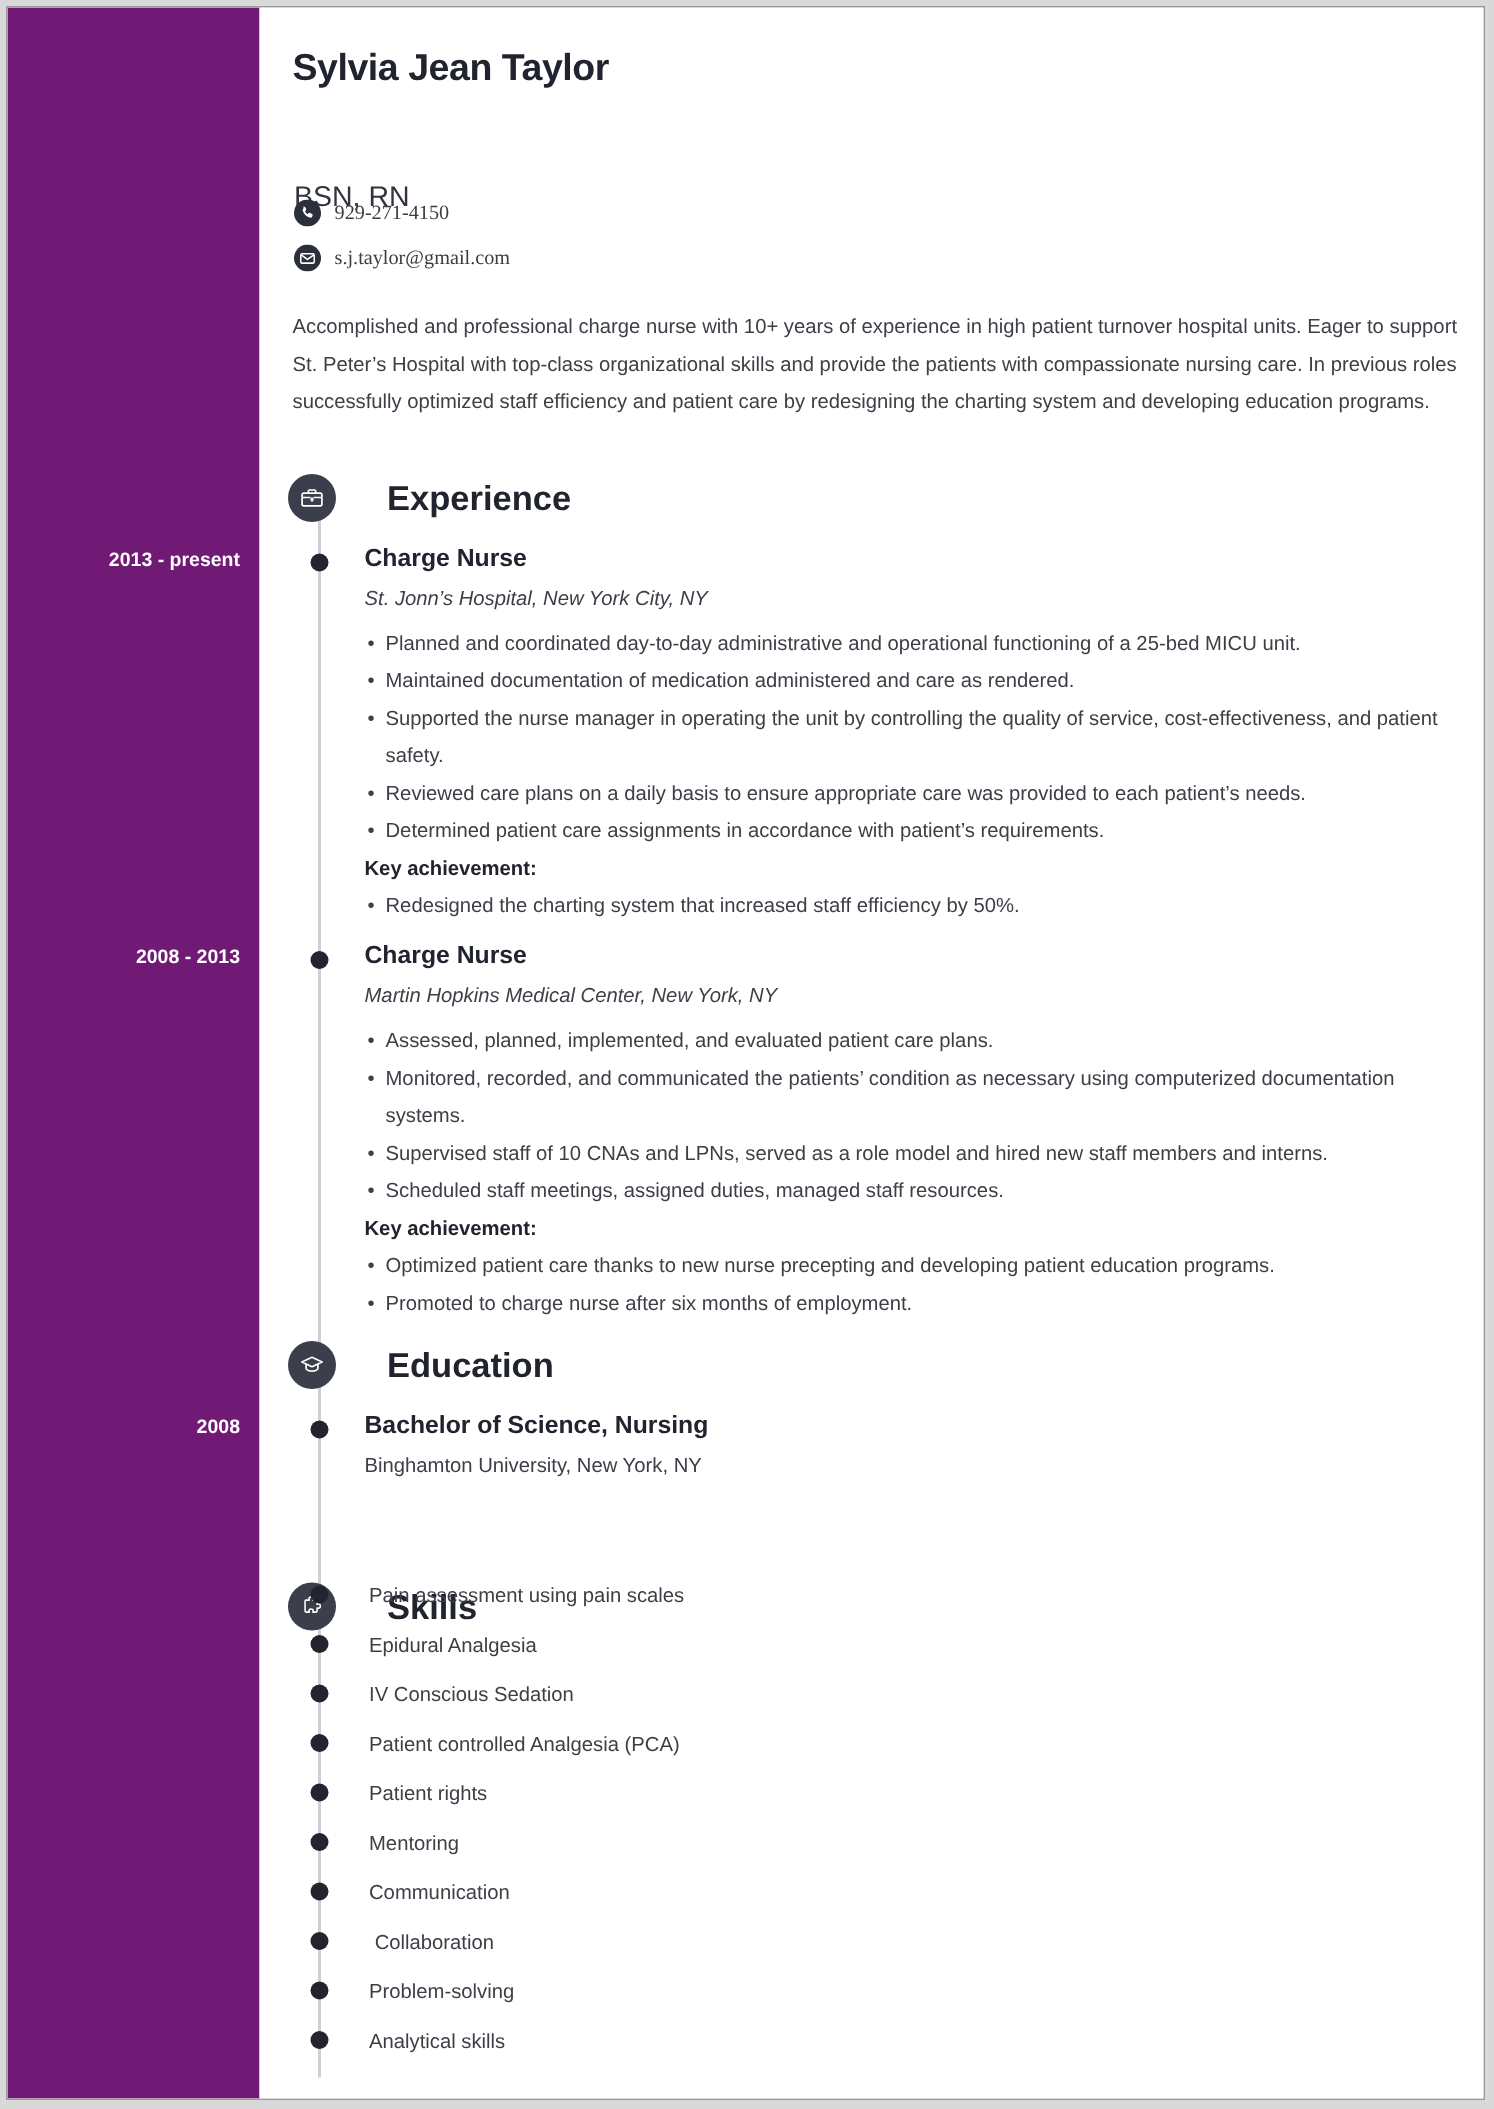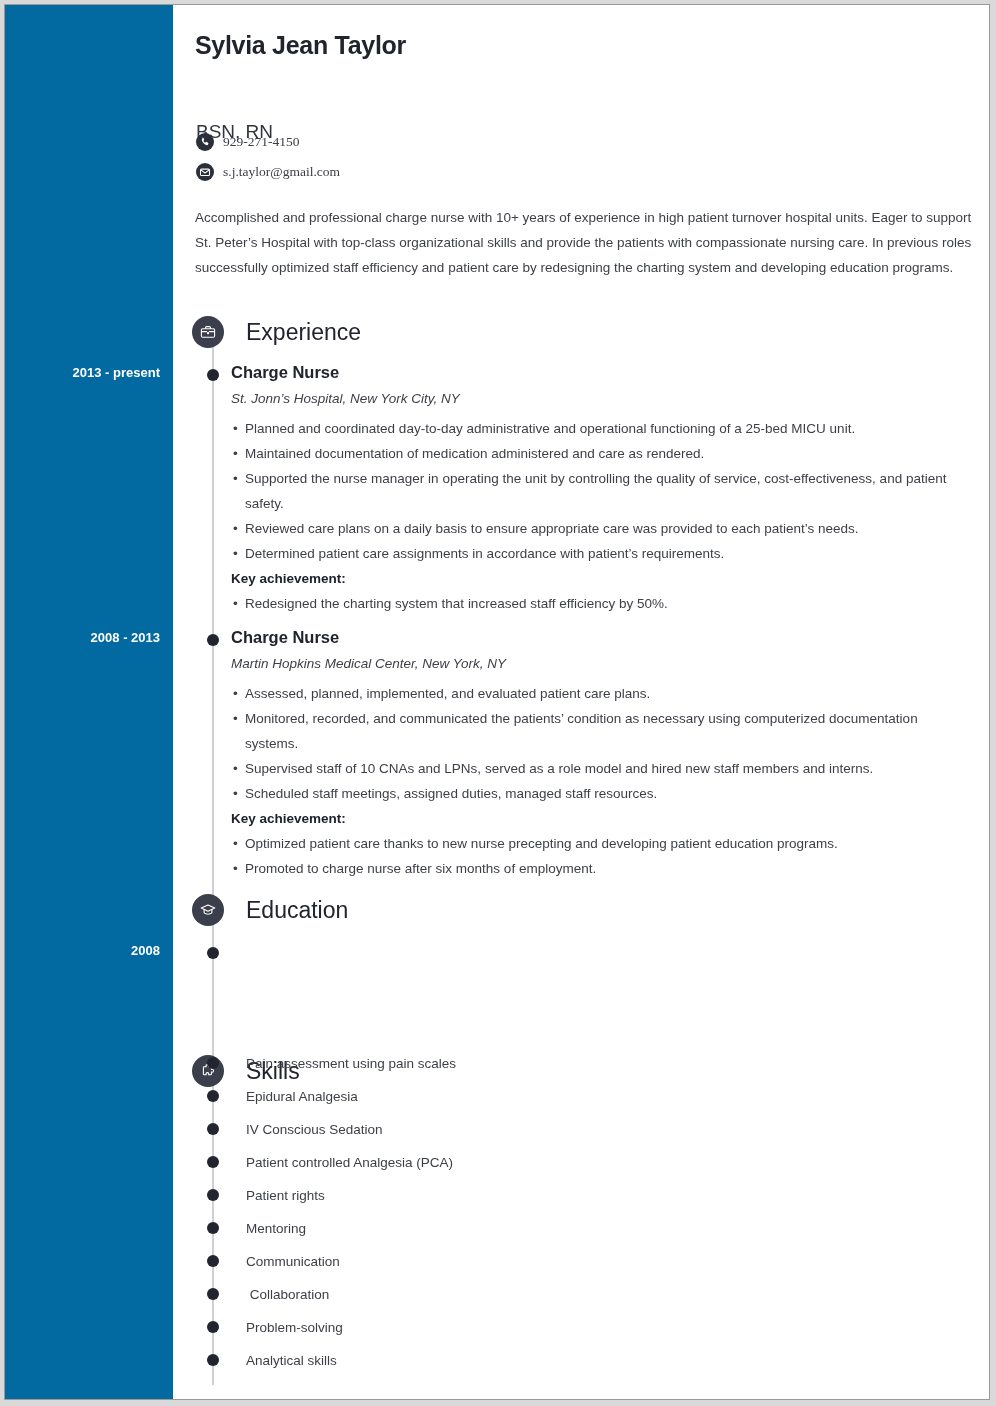--- a/index.html
+++ b/index.html
@@ -23,21 +23,21 @@
     border: 1px solid #9a9a9a;
     box-sizing: border-box;
     overflow: hidden;
   }
   #sidebar {
     position: absolute;
     left: 0;
     top: 0;
     width: 168px;
     height: 100%;
-    background: #0369a1;
+    background: #701a75;
   }
   #content {
     position: absolute;
     left: 168px;
     top: 0;
     right: 0;
     bottom: 0;
     background: #ffffff;
   }
 
@@ -113,38 +113,38 @@
     height: 32px;
     border-radius: 50%;
     background: #3a3f4b;
     display: flex;
     align-items: center;
     justify-content: center;
     flex: 0 0 32px;
   }
   .sec-badge svg { display: block; }
   .sec-title {
-    margin-left: 22px;
+    margin-left: 34px;
     font-size: 23px;
-    font-weight: normal;
+    font-weight: bold;
     color: #21242e;
   }
 
   .dot {
     position: absolute;
     left: 34px;
     width: 12px;
     height: 12px;
     border-radius: 50%;
     background: #22252f;
   }
 
   .entry {
     position: absolute;
-    left: 58px;
+    left: 70px;
     width: 740px;
   }
   .entry-title {
     font-size: 16.5px;
     font-weight: bold;
     color: #21242e;
     margin: 0 0 9px 0;
   }
   .entry-sub {
     font-size: 13.5px;
@@ -287,20 +287,24 @@
       <span class="sec-badge">
         <svg viewBox="0 0 24 24" width="18" height="18">
           <path d="M12 5.2L21 9.4 12 13.6 3 9.4z" fill="none" stroke="#ffffff" stroke-width="1.5" stroke-linejoin="round"></path>
           <path d="M6.8 11.2v4.1c0 .6 2.3 2.1 5.2 2.1s5.2-1.5 5.2-2.1v-4.1" fill="none" stroke="#ffffff" stroke-width="1.5" stroke-linejoin="round"></path>
         </svg>
       </span>
       <span class="sec-title">Education</span>
     </div>
 
     <div class="dot" style="top:942px"></div>
+    <div class="entry" style="top:936px">
+      <p class="entry-title">Bachelor of Science, Nursing</p>
+      <p class="entry-sub plain">Binghamton University, New York, NY</p>
+    </div>
 
     <div class="sec-head" style="top:1050px">
       <span class="sec-badge">
         <svg viewBox="0 0 24 24" width="18" height="18">
           <path d="M9.3 5.2c0-1 .9-1.7 1.9-1.7s1.9.7 1.9 1.7c0 .4-.15.8-.35 1.1h2.9c.5 0 .9.4.9.9v2.9c.35-.2.7-.35 1.1-.35 1 0 1.75.9 1.75 1.9s-.75 1.9-1.75 1.9c-.4 0-.75-.15-1.1-.35v2.9c0 .5-.4.9-.9.9h-2.9c.2-.3.35-.7.35-1.1 0-1-.9-1.75-1.9-1.75s-1.9.75-1.9 1.75c0 .4.15.8.35 1.1H6.75c-.5 0-.9-.4-.9-.9V7.2c0-.5.4-.9.9-.9h2.9c-.2-.3-.35-.7-.35-1.1z" fill="none" stroke="#ffffff" stroke-width="1.4" stroke-linejoin="round"></path>
         </svg>
       </span>
       <span class="sec-title">Skills</span>
     </div>
 

